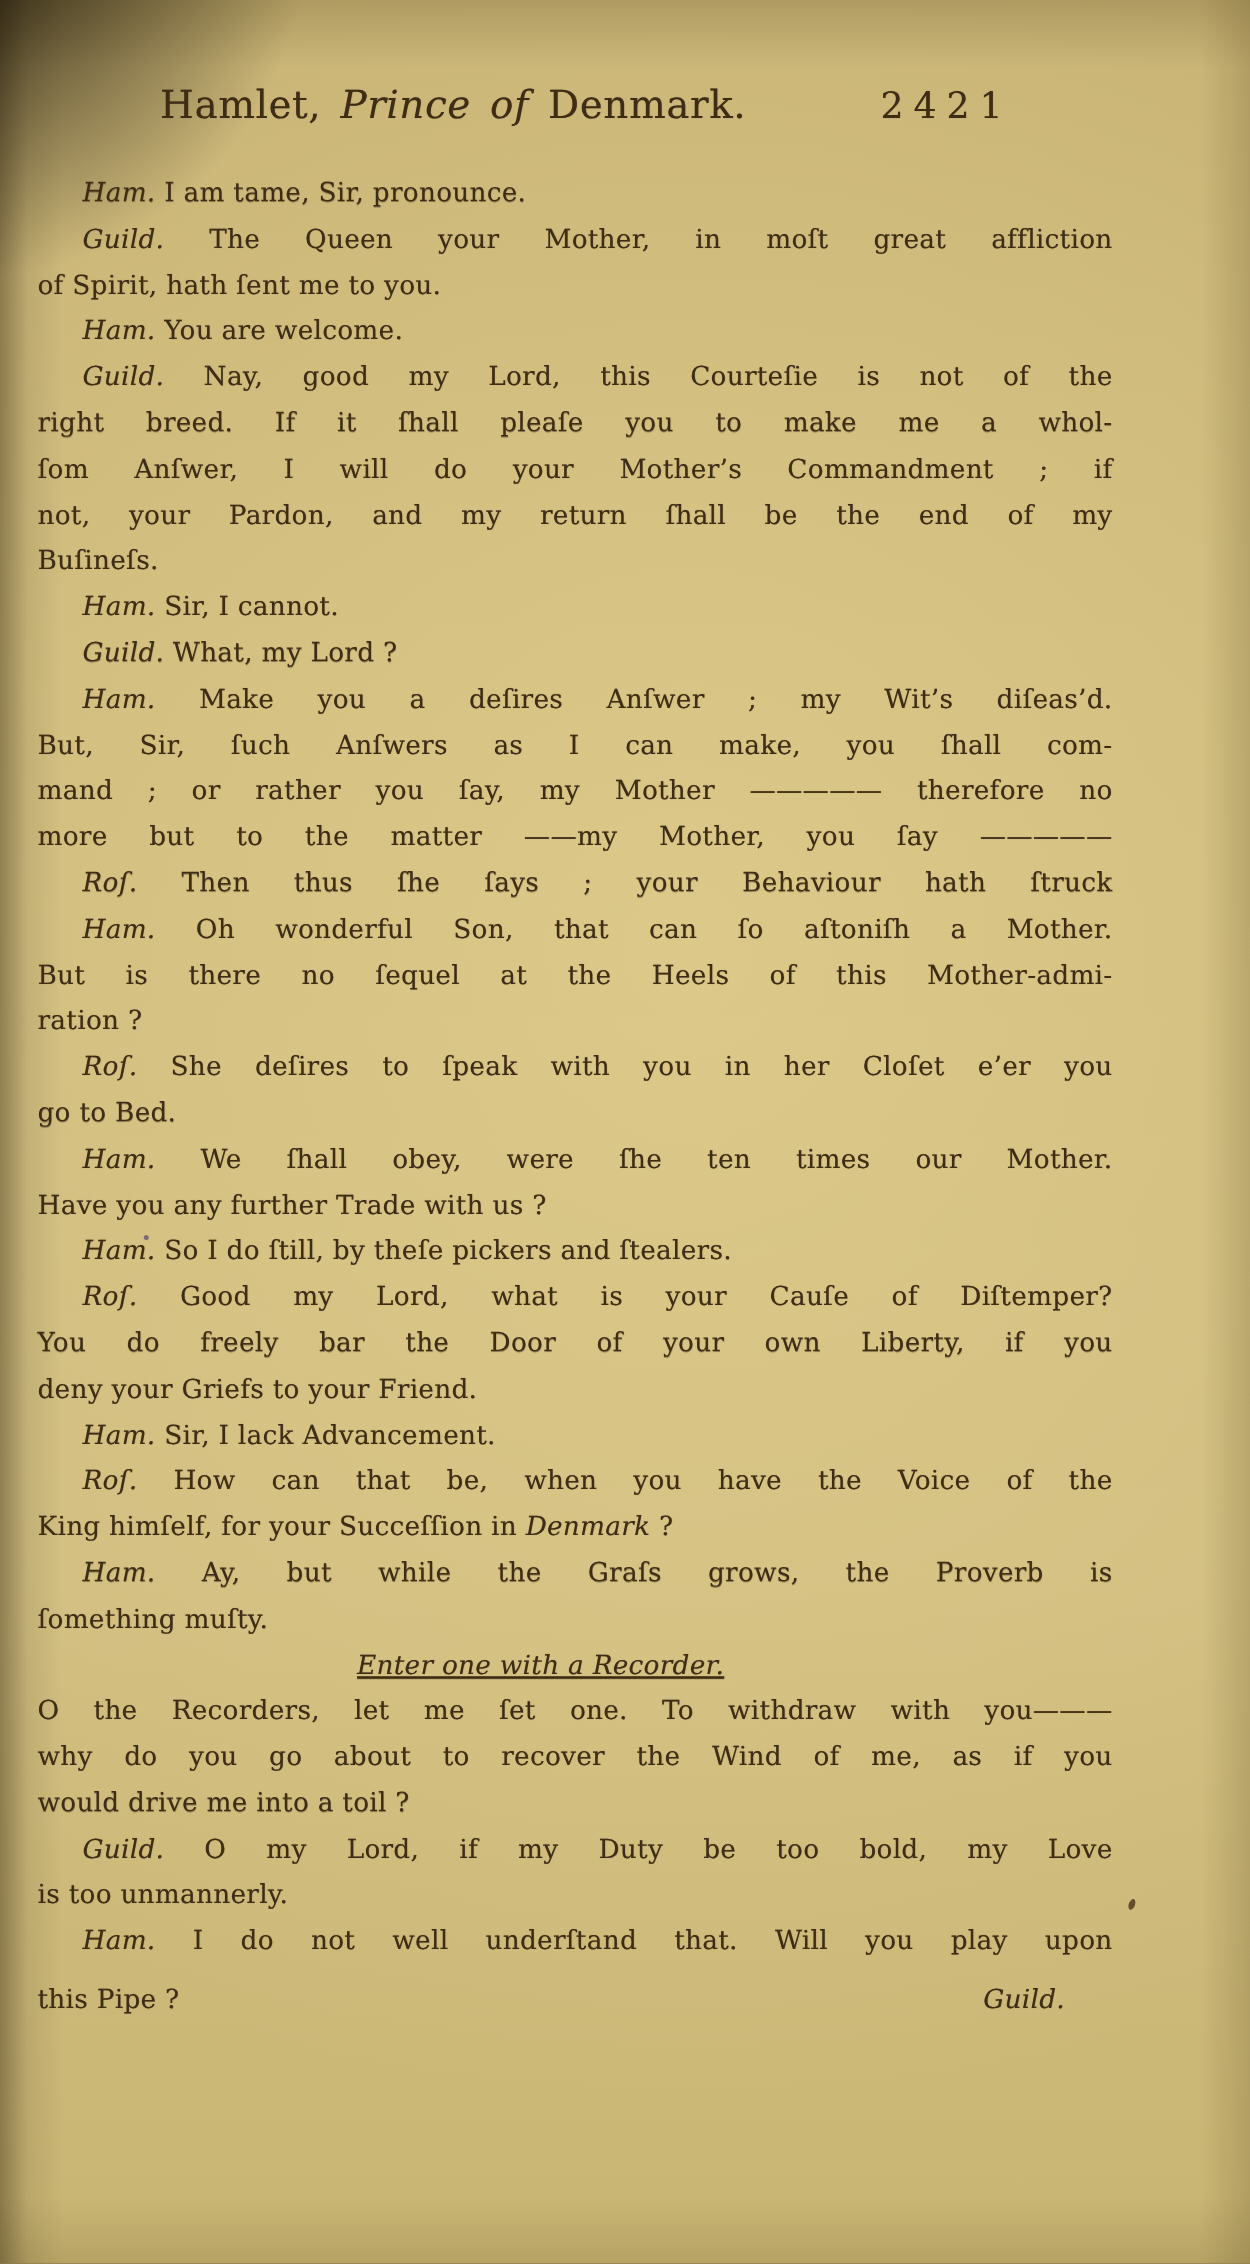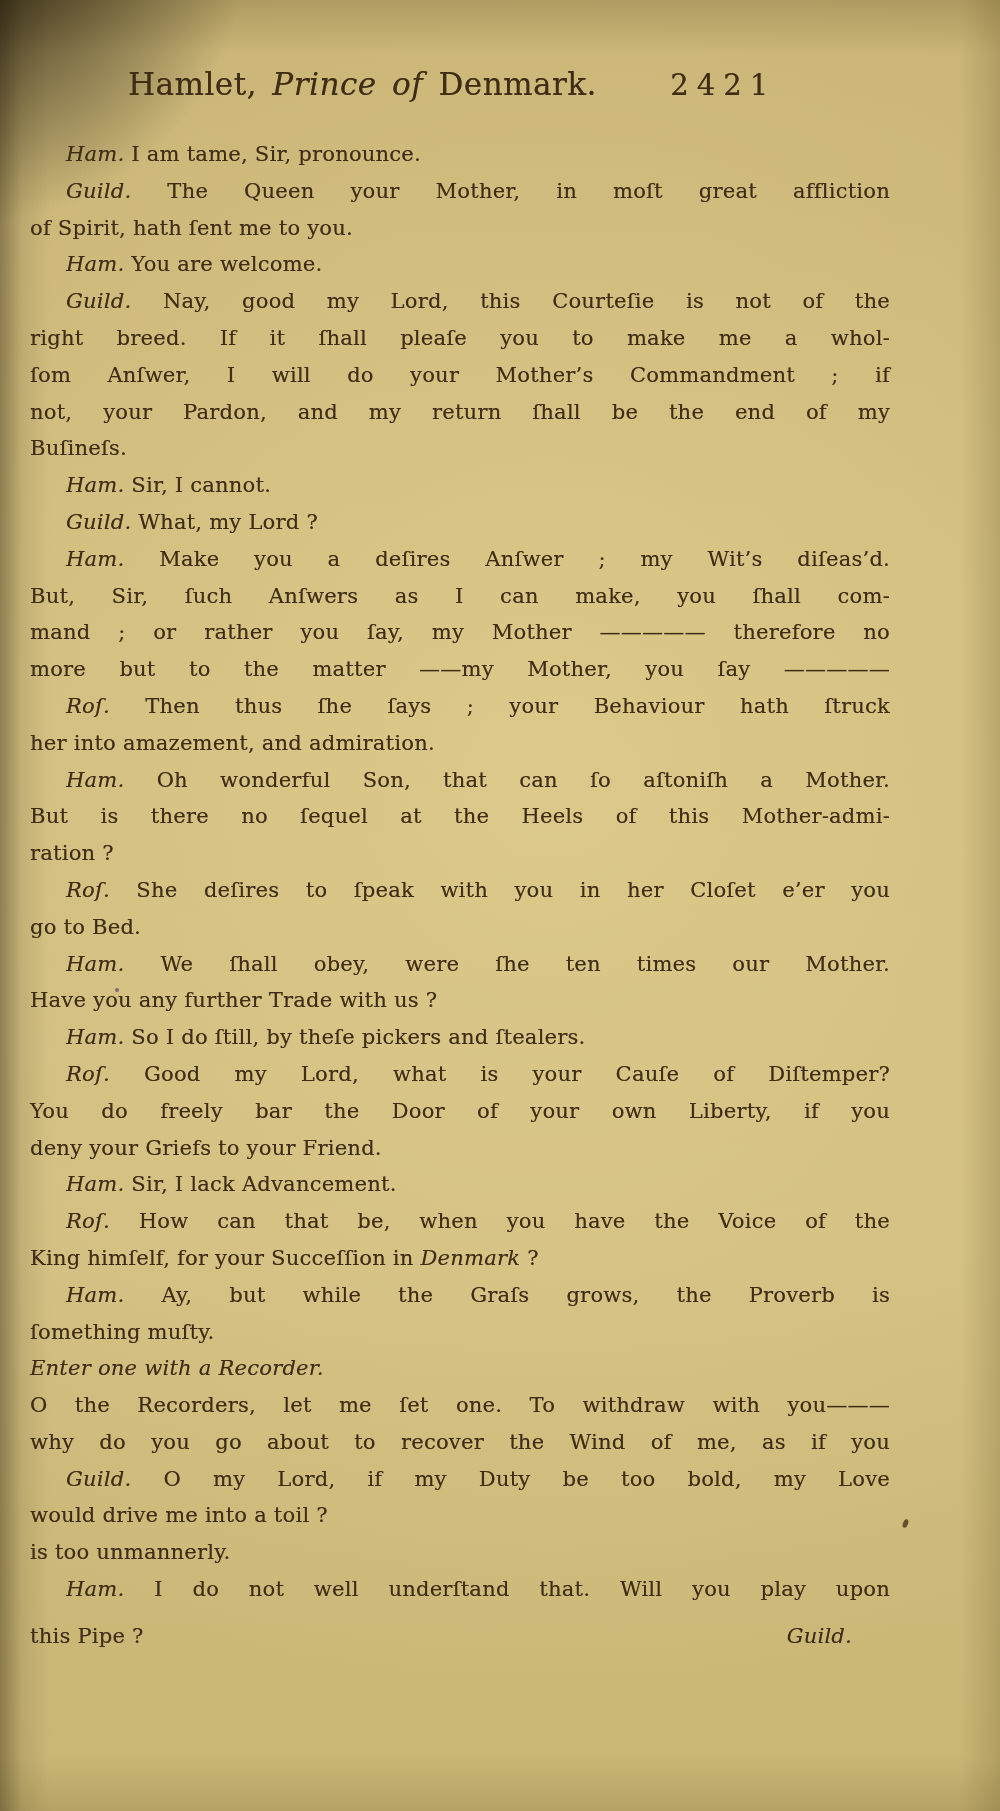--- a/index.html
+++ b/index.html
@@ -24,29 +24,29 @@
       linear-gradient(0deg, rgba(95,78,32,0.18) 0%, rgba(95,78,32,0) 3%);
   }
   .running-head {
     position:absolute; top:66px; left:0; width:1000px;
     padding-left:128px; box-sizing:border-box;
     font-size:31px; letter-spacing:0.5px; word-spacing:5px;
     white-space:nowrap; z-index:2;
     text-shadow:0.2px 0.3px 0.6px rgba(62,44,21,0.55);
   }
   .running-head .it { font-style:italic;text-align:center; }
-  .pagenum { display:inline-block; margin-left:58px; letter-spacing:8px; font-size:29px; }
+  .pagenum { display:inline-block; margin-left:92px; letter-spacing:8px; font-size:29px; }
   .text-block {
     position:absolute; top:136px; left:30px; width:860px; z-index:2;
     font-size:21px; line-height:36.8px; letter-spacing:0.25px;
     text-shadow:0.2px 0.3px 0.6px rgba(62,44,21,0.5);
   }
   .line { height:36.8px; white-space:nowrap; }
   .line.j { white-space:normal; text-align:justify; text-align-last:justify; }
-  .line.c { text-align:left; padding-right:55px; }
+  .line.c { text-align:center; padding-right:55px;text-decoration:underline; }
   .line.s { display:flex; justify-content:space-between;margin-top:10px; }
   .line.in { text-indent:36px; }
   .line.j.in { text-indent:36px; }
   .it { font-style:italic; }
   .catchword { margin-right:38px; }
   .speck { position:absolute; border-radius:50%; background:#4a3418; z-index:2; }
   .speck1 { left:903px; top:1519px; width:5px; height:9px; transform:rotate(20deg); opacity:0.8; }
   .speck2 { left:115px; top:988px; width:4px; height:4px; background:#5a4470; opacity:0.7; }
 </style>
 </head>
@@ -74,42 +74,41 @@
       <div class="line j"><span>ſom Anſwer, I will do your Mother’s Commandment ; if</span></div>
       <div class="line j"><span>not, your Pardon, and my return ſhall be the end of my</span></div>
       <div class="line l"><span>Buſineſs.</span></div>
       <div class="line l in"><span class="it">Ham.</span><span> Sir, I cannot.</span></div>
       <div class="line l in"><span class="it">Guild.</span><span> What, my Lord ?</span></div>
       <div class="line j in"><span class="it">Ham.</span><span> Make you a deſires Anſwer ; my Wit’s diſeas’d.</span></div>
       <div class="line j"><span>But, Sir, ſuch Anſwers as I can make, you ſhall com-</span></div>
       <div class="line j"><span>mand ; or rather you ſay, my Mother ————— therefore no</span></div>
       <div class="line j"><span>more but to the matter ——my Mother, you ſay —————</span></div>
       <div class="line j in"><span class="it">Roſ.</span><span> Then thus ſhe ſays ; your Behaviour hath ſtruck</span></div>
-      <div class="line l"><span>her into amazement, and admiration.</span></div>
       <div class="line j in"><span class="it">Ham.</span><span> Oh wonderful Son, that can ſo aſtoniſh a Mother.</span></div>
       <div class="line j"><span>But is there no ſequel at the Heels of this Mother-admi-</span></div>
       <div class="line l"><span>ration ?</span></div>
       <div class="line j in"><span class="it">Roſ.</span><span> She deſires to ſpeak with you in her Cloſet e’er you</span></div>
       <div class="line l"><span>go to Bed.</span></div>
       <div class="line j in"><span class="it">Ham.</span><span> We ſhall obey, were ſhe ten times our Mother.</span></div>
       <div class="line l"><span>Have you any further Trade with us ?</span></div>
       <div class="line l in"><span class="it">Ham.</span><span> So I do ſtill, by theſe pickers and ſtealers.</span></div>
       <div class="line j in"><span class="it">Roſ.</span><span> Good my Lord, what is your Cauſe of Diſtemper?</span></div>
       <div class="line j"><span>You do freely bar the Door of your own Liberty, if you</span></div>
       <div class="line l"><span>deny your Griefs to your Friend.</span></div>
       <div class="line l in"><span class="it">Ham.</span><span> Sir, I lack Advancement.</span></div>
       <div class="line j in"><span class="it">Roſ.</span><span> How can that be, when you have the Voice of the</span></div>
       <div class="line l"><span>King himſelf, for your Succeſſion in </span><span class="it">Denmark</span><span> ?</span></div>
       <div class="line j in"><span class="it">Ham.</span><span> Ay, but while the Graſs grows, the Proverb is</span></div>
       <div class="line l"><span>ſomething muſty.</span></div>
       <div class="line c"><span class="it">Enter one with a Recorder.</span></div>
       <div class="line j"><span>O the Recorders, let me ſet one.  To withdraw with you———</span></div>
       <div class="line j"><span>why do you go about to recover the Wind of me, as if you</span></div>
+      <div class="line l"><span>would drive me into a toil ?</span></div>
       <div class="line j in"><span class="it">Guild.</span><span> O my Lord, if my Duty be too bold, my Love</span></div>
-      <div class="line l"><span>would drive me into a toil ?</span></div>
       <div class="line l"><span>is too unmannerly.</span></div>
       <div class="line j in"><span class="it">Ham.</span><span> I do not well underſtand that.  Will you play upon</span></div>
       <div class="line s">
         <span><span>this Pipe ?</span></span>
         <span class="it catchword">Guild.</span>
       </div>
     </div>
 
   <div class="speck speck1"></div>
   <div class="speck speck2"></div>

